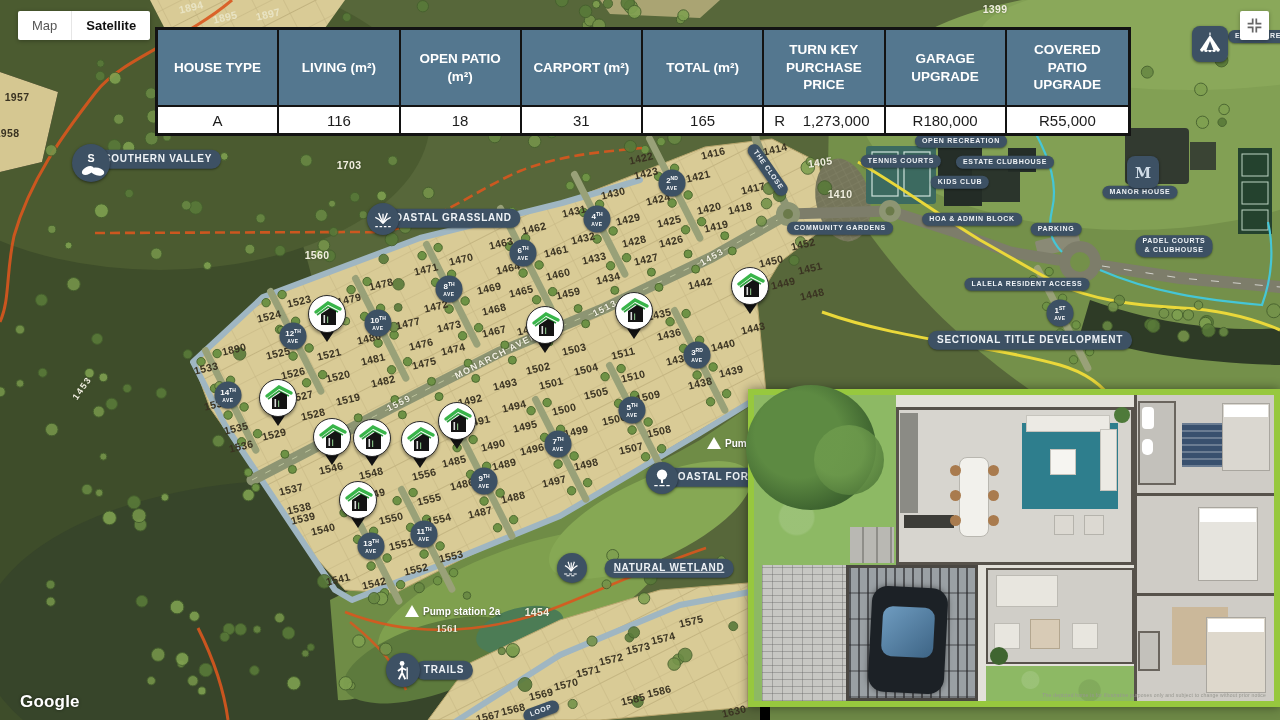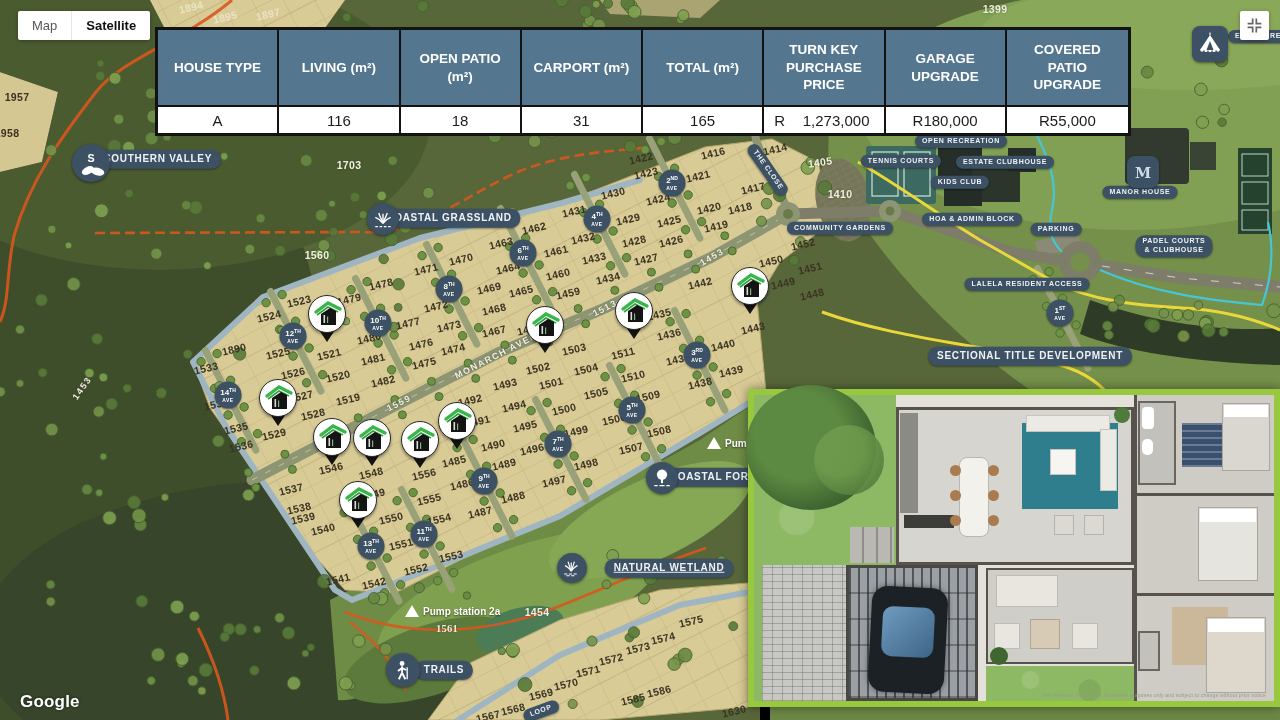--- a/index.html
+++ b/index.html
@@ -728,21 +728,21 @@
       <div class="pill small" style="left: 961px; top: 141px;">OPEN RECREATION</div>
       <div class="pill small" style="left: 901px; top: 161px;">TENNIS COURTS</div>
       <div class="pill small" style="left: 1005px; top: 162px;">ESTATE CLUBHOUSE</div>
       <div class="pill small" style="left: 960px; top: 182px;">KIDS CLUB</div>
       <div class="pill small" style="left: 972px; top: 219px;">HOA &amp; ADMIN BLOCK</div>
       <div class="pill small" style="left: 840px; top: 228px;">COMMUNITY GARDENS</div>
       <div class="pill small" style="left: 1056px; top: 229px;">PARKING</div>
       <div class="pill small multi" style="left: 1174px; top: 246px;">PADEL COURTS
 &amp; CLUBHOUSE</div>
       <div class="pill small" style="left: 1027px; top: 284px;">LALELA RESIDENT ACCESS</div>
-      <div class="pill" style="left: 1030px; top: 356px;">SECTIONAL TITLE DEVELOPMENT</div>
+      <div class="pill" style="left: 1030px; top: 340px;">SECTIONAL TITLE DEVELOPMENT</div>
       <div class="pill small" style="left: 1140px; top: 192px;">MANOR HOUSE</div>
       <div class="pill small" style="left: 768px; top: 170px; --r: 55deg;">THE CLOSE</div>
       <div class="pill small" style="left: 541px; top: 711px; --r: -20deg;">LOOP</div>
       <div class="street" style="left: 503px; top: 352px; --r: -27deg;">MONARCH AVENUE</div>
       <div class="street" style="left: 399px; top: 403px; --r: -27deg;">1559</div>
       <div class="street" style="left: 605px; top: 308px; --r: -27deg;">1513</div>
       <div class="street" style="left: 712px; top: 257px; --r: -30deg;">1453</div>
       <div class="street" style="left: 82px; top: 388px; --r: -55deg;">1453</div>
       <div class="pump" style="left: 405px; top: 611px;">
         <span class="tri"></span>

